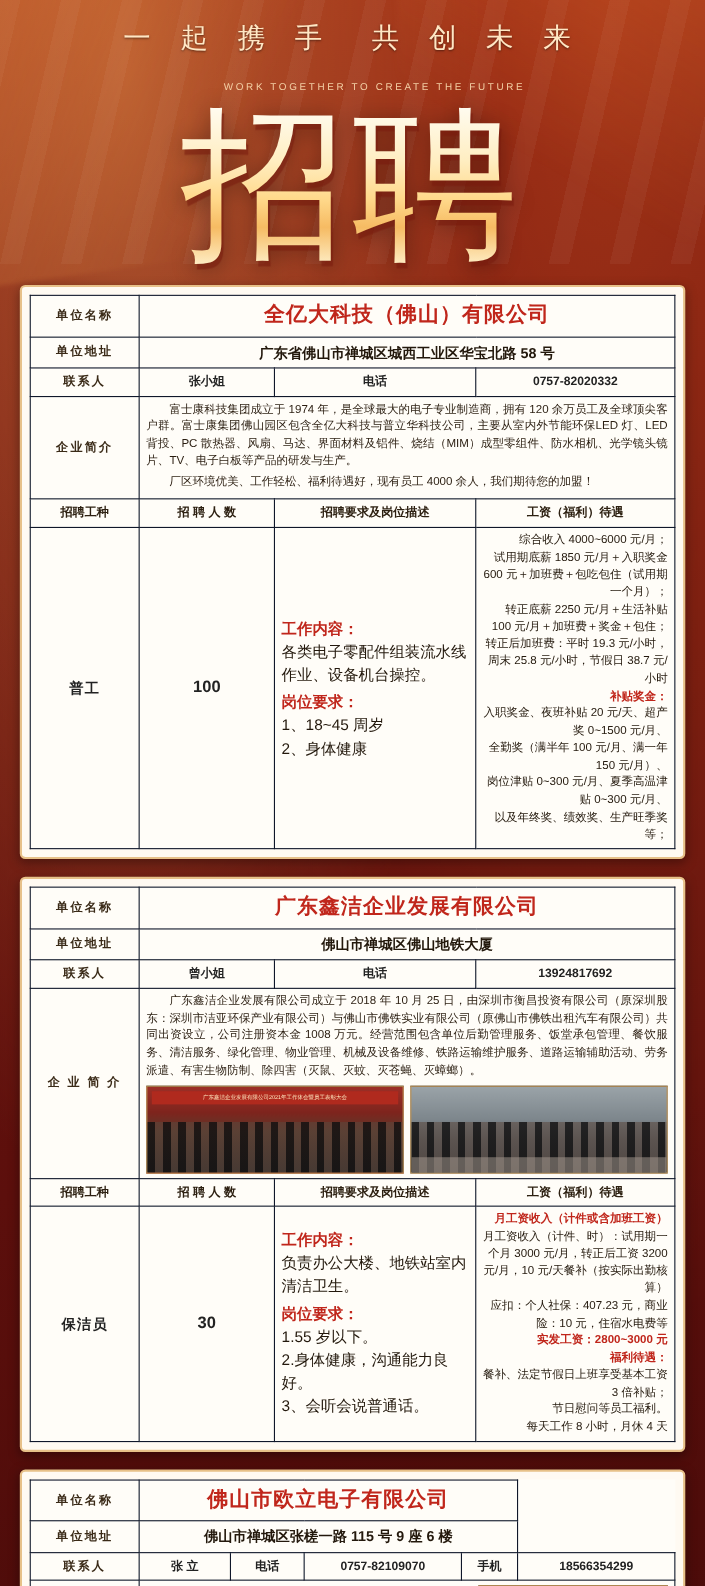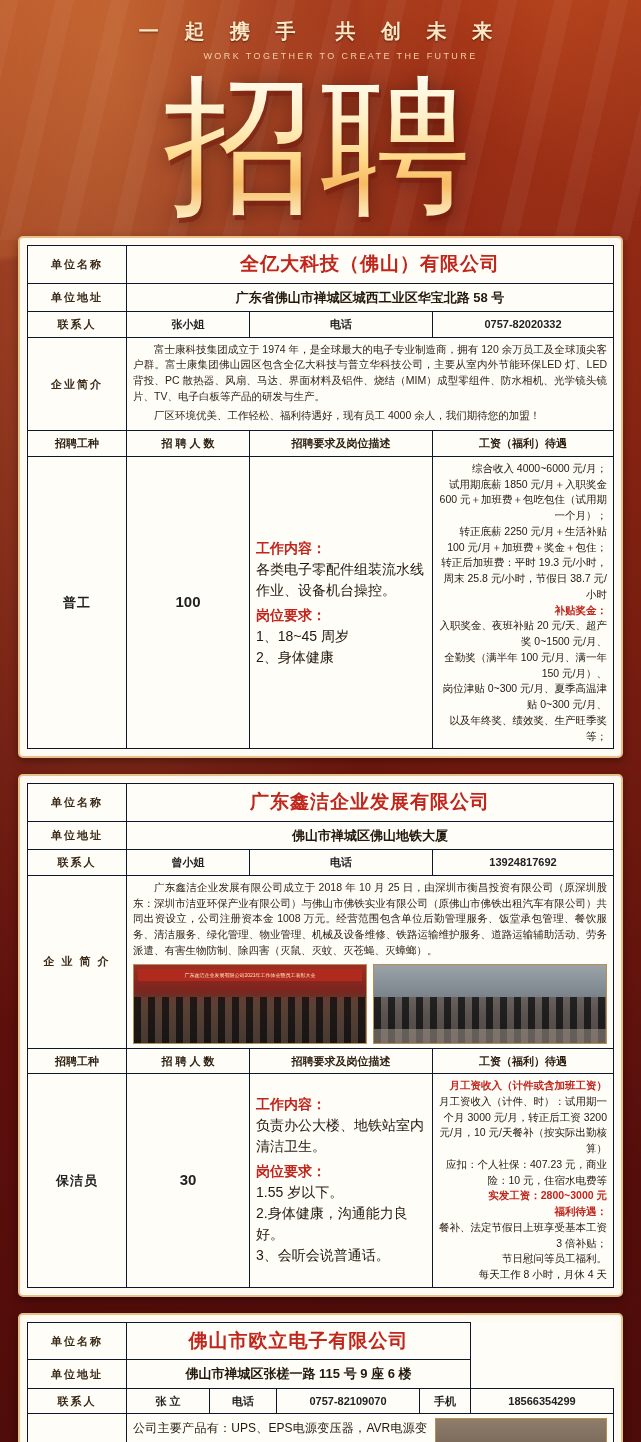--- a/index.html
+++ b/index.html
@@ -27,25 +27,25 @@
   .ray.tr{top:-40px;right:-100px;width:380px;height:260px;
     background:linear-gradient(210deg,rgba(255,150,70,.25),rgba(255,110,40,0) 70%);
     filter:blur(3px);}
   .stripe{position:absolute;top:0;left:0;width:100%;height:240px;
     background:repeating-linear-gradient(103deg, rgba(255,255,255,.045) 0 18px, rgba(255,255,255,0) 18px 54px);
     pointer-events:none;}
 
   
   .header{position:relative;padding-top:18px;text-align:center;z-index:3;}
   .slogan-cn{
-    font-size:20px;letter-spacing:10px;color:#ffe7c4;font-weight:bold;
+    font-size:25px;letter-spacing:10px;color:#ffe7c4;font-weight:normal;
     text-shadow:0 1px 2px rgba(0,0,0,.5);
   }
   .slogan-en{
-    margin-top:6px;font-size:9px;letter-spacing:2.4px;color:#f3cfa4;
+    margin-top:23px;font-size:9px;letter-spacing:2.4px;color:#f3cfa4;
     font-family:"Liberation Sans",sans-serif;
     padding-left:40px;
   }
   .bigtitle{
     margin-top:8px;
     font-size:150px;line-height:1.02;font-weight:normal;letter-spacing:6px;
     font-family:"DejaVu Sans","Liberation Sans",sans-serif;
     background:linear-gradient(180deg,#fffdf5 0%,#ffeec2 35%,#ffd98b 58%,#f6bb63 75%,#fff3d0 100%);
     -webkit-background-clip:text;background-clip:text;color:transparent;
     -webkit-text-fill-color:transparent;

